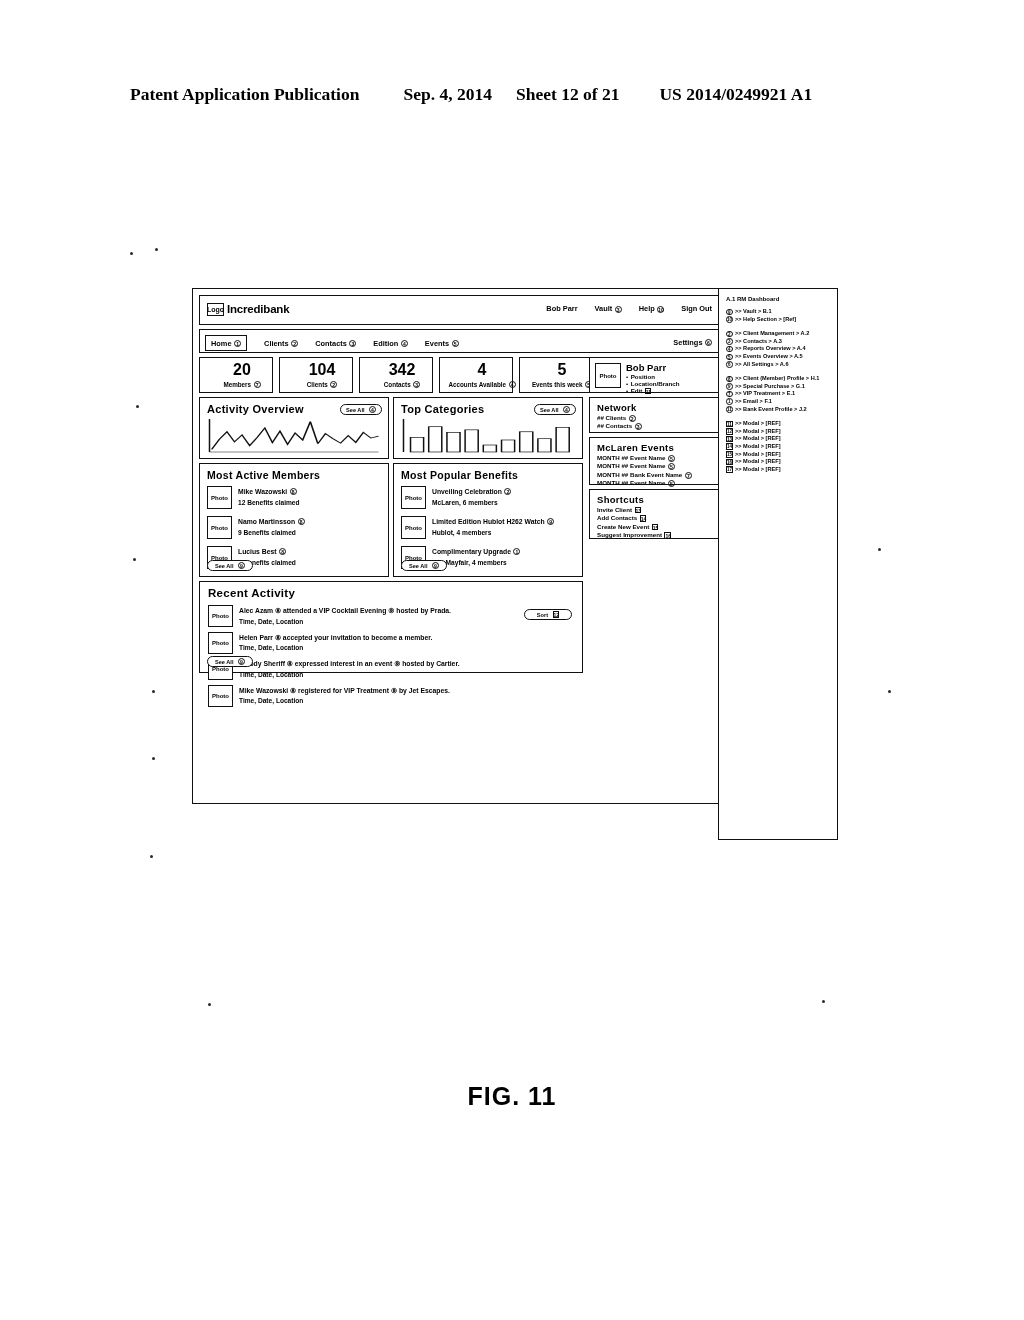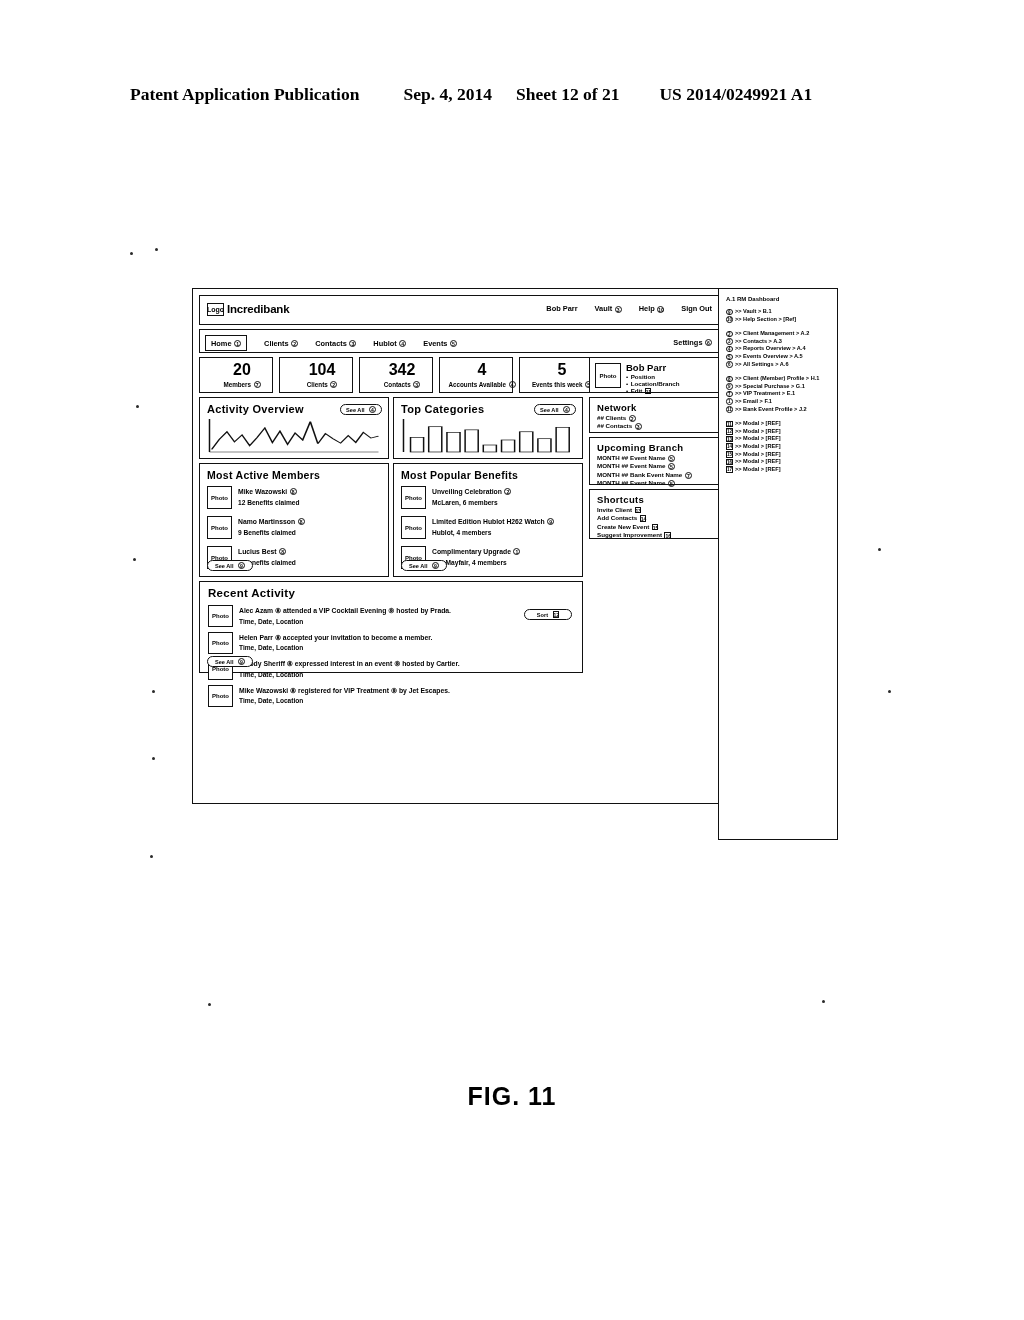--- a/index.html
+++ b/index.html
@@ -293,21 +293,21 @@
         </span>
         <span class="nav-it">
           <span>Clients</span>
             <span class="mini-ico">2</span>
         </span>
         <span class="nav-it">
           <span>Contacts</span>
             <span class="mini-ico">3</span>
         </span>
         <span class="nav-it">
-          <span>Hublot</span>
+          <span>Edition</span>
             <span class="mini-ico">4</span>
         </span>
         <span class="nav-it">
           <span>Events</span>
             <span class="mini-ico">5</span>
         </span>
       </div>
       <div class="nav-settings">
         <span>Settings</span>
           <span class="mini-ico">6</span>
@@ -541,21 +541,21 @@
             <span class="mini-ico">2</span>
           </div>
         <div class="rail-li">
             <span>## Contacts</span>
             <span class="mini-ico">3</span>
           </div>
       </div>
     </div>
 
     <div class="bx rail-upc">
-      <div class="rail-head ttl">Upcoming Branch</div>
+      <div class="rail-head ttl">McLaren Events</div>
       <div class="rail-list">
         <div class="rail-li">
             <span>MONTH ## Event Name</span>
             <span class="mini-ico">5</span>
           </div>
         <div class="rail-li">
             <span>MONTH ## Event Name</span>
             <span class="mini-ico">5</span>
           </div>
         <div class="rail-li">

